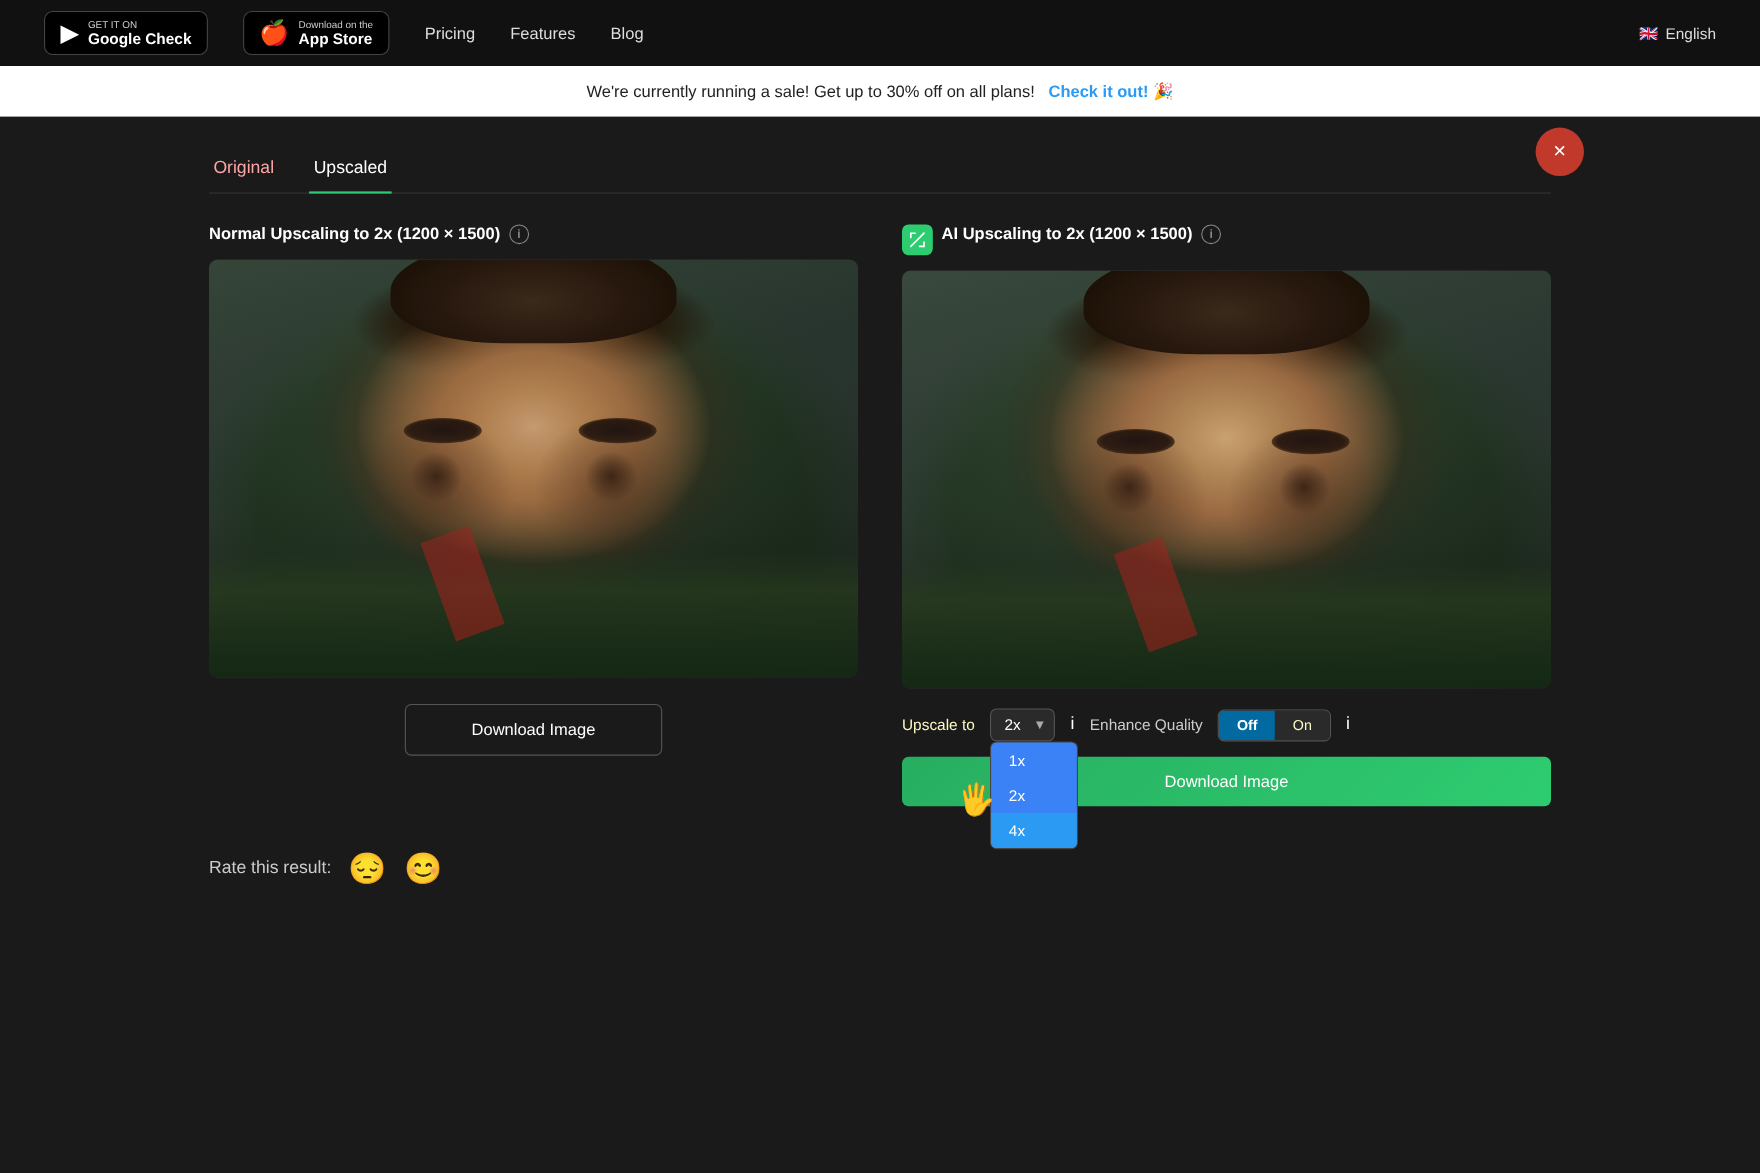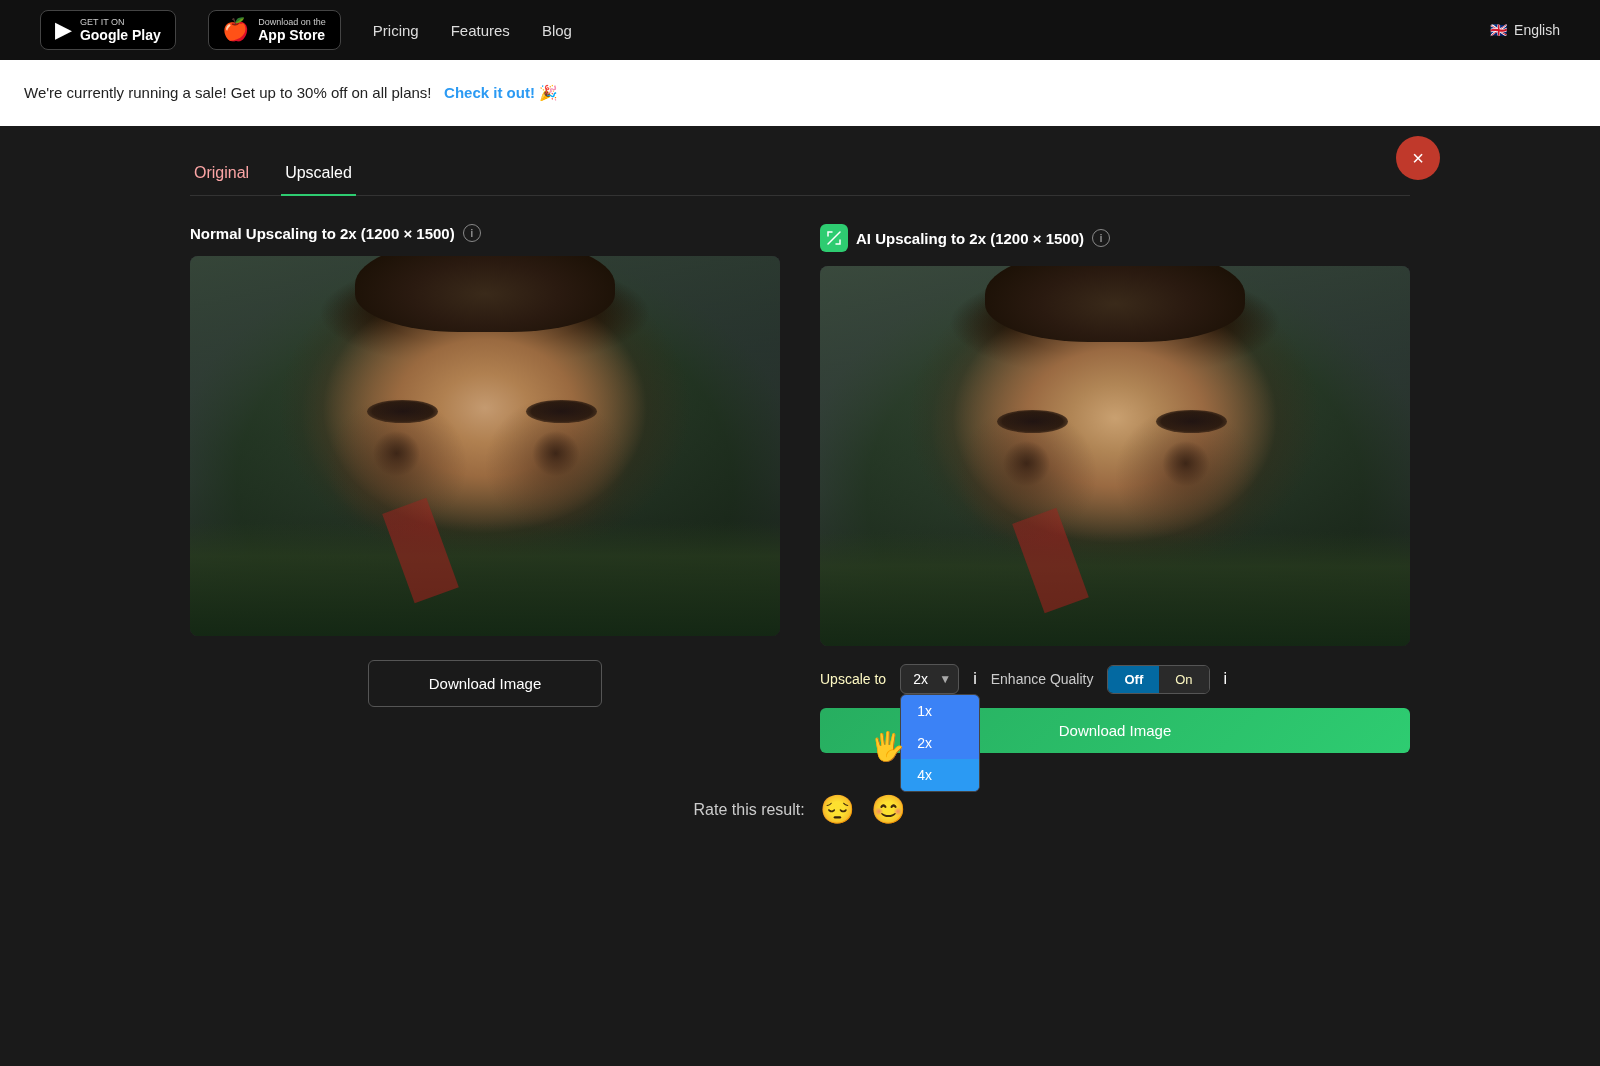--- a/index.html
+++ b/index.html
@@ -55,21 +55,22 @@
       color: #ddd;
       font-size: 14px;
       cursor: pointer;
       margin-left: auto;
     }
 
     
     .sale-banner {
       background: #fff;
       color: #222;
-      padding: 24px;
+      text-align: center;
+      padding: 14px;
       font-size: 15px;
     }
     .sale-banner a {
       color: #2b9af3;
       font-weight: 600;
       text-decoration: none;
     }
 
     
     .main-content {
@@ -119,21 +120,20 @@
 
     
     .comparison-grid {
       display: grid;
       grid-template-columns: 1fr 1fr;
       gap: 40px;
     }
 
     .panel-title {
       display: flex;
-      align-items: center;
       gap: 8px;
       font-size: 15px;
       font-weight: 600;
       margin-bottom: 14px;
       color: #fff;
     }
     .panel-title .info-icon {
       width: 18px;
       height: 18px;
       border-radius: 50%;
@@ -306,21 +306,20 @@
     }
 
     
     .rating-row {
       text-align: center;
       margin-top: 40px;
       font-size: 16px;
       color: #ccc;
       display: flex;
       align-items: center;
-      justify-content: center;
       gap: 16px;
     }
     .emoji-btn {
       font-size: 28px;
       cursor: pointer;
       background: none;
       border: none;
     }
 
     
@@ -334,21 +333,21 @@
     }
   </style>
 </head>
 <body>
 
 <nav class="top-nav">
   <a class="store-badge">
     <span class="store-badge-icon">▶</span>
     <span class="store-badge-text">
       <span class="small">GET IT ON</span>
-      <span class="big">Google Play</span>
+      <span class="big">Google Check</span>
     </span>
   </a>
   <a class="store-badge">
     <span class="store-badge-icon">🍎</span>
     <span class="store-badge-text">
       <span class="small">Download on the</span>
       <span class="big">App Store</span>
     </span>
   </a>
   <a class="nav-link">Pricing</a>

